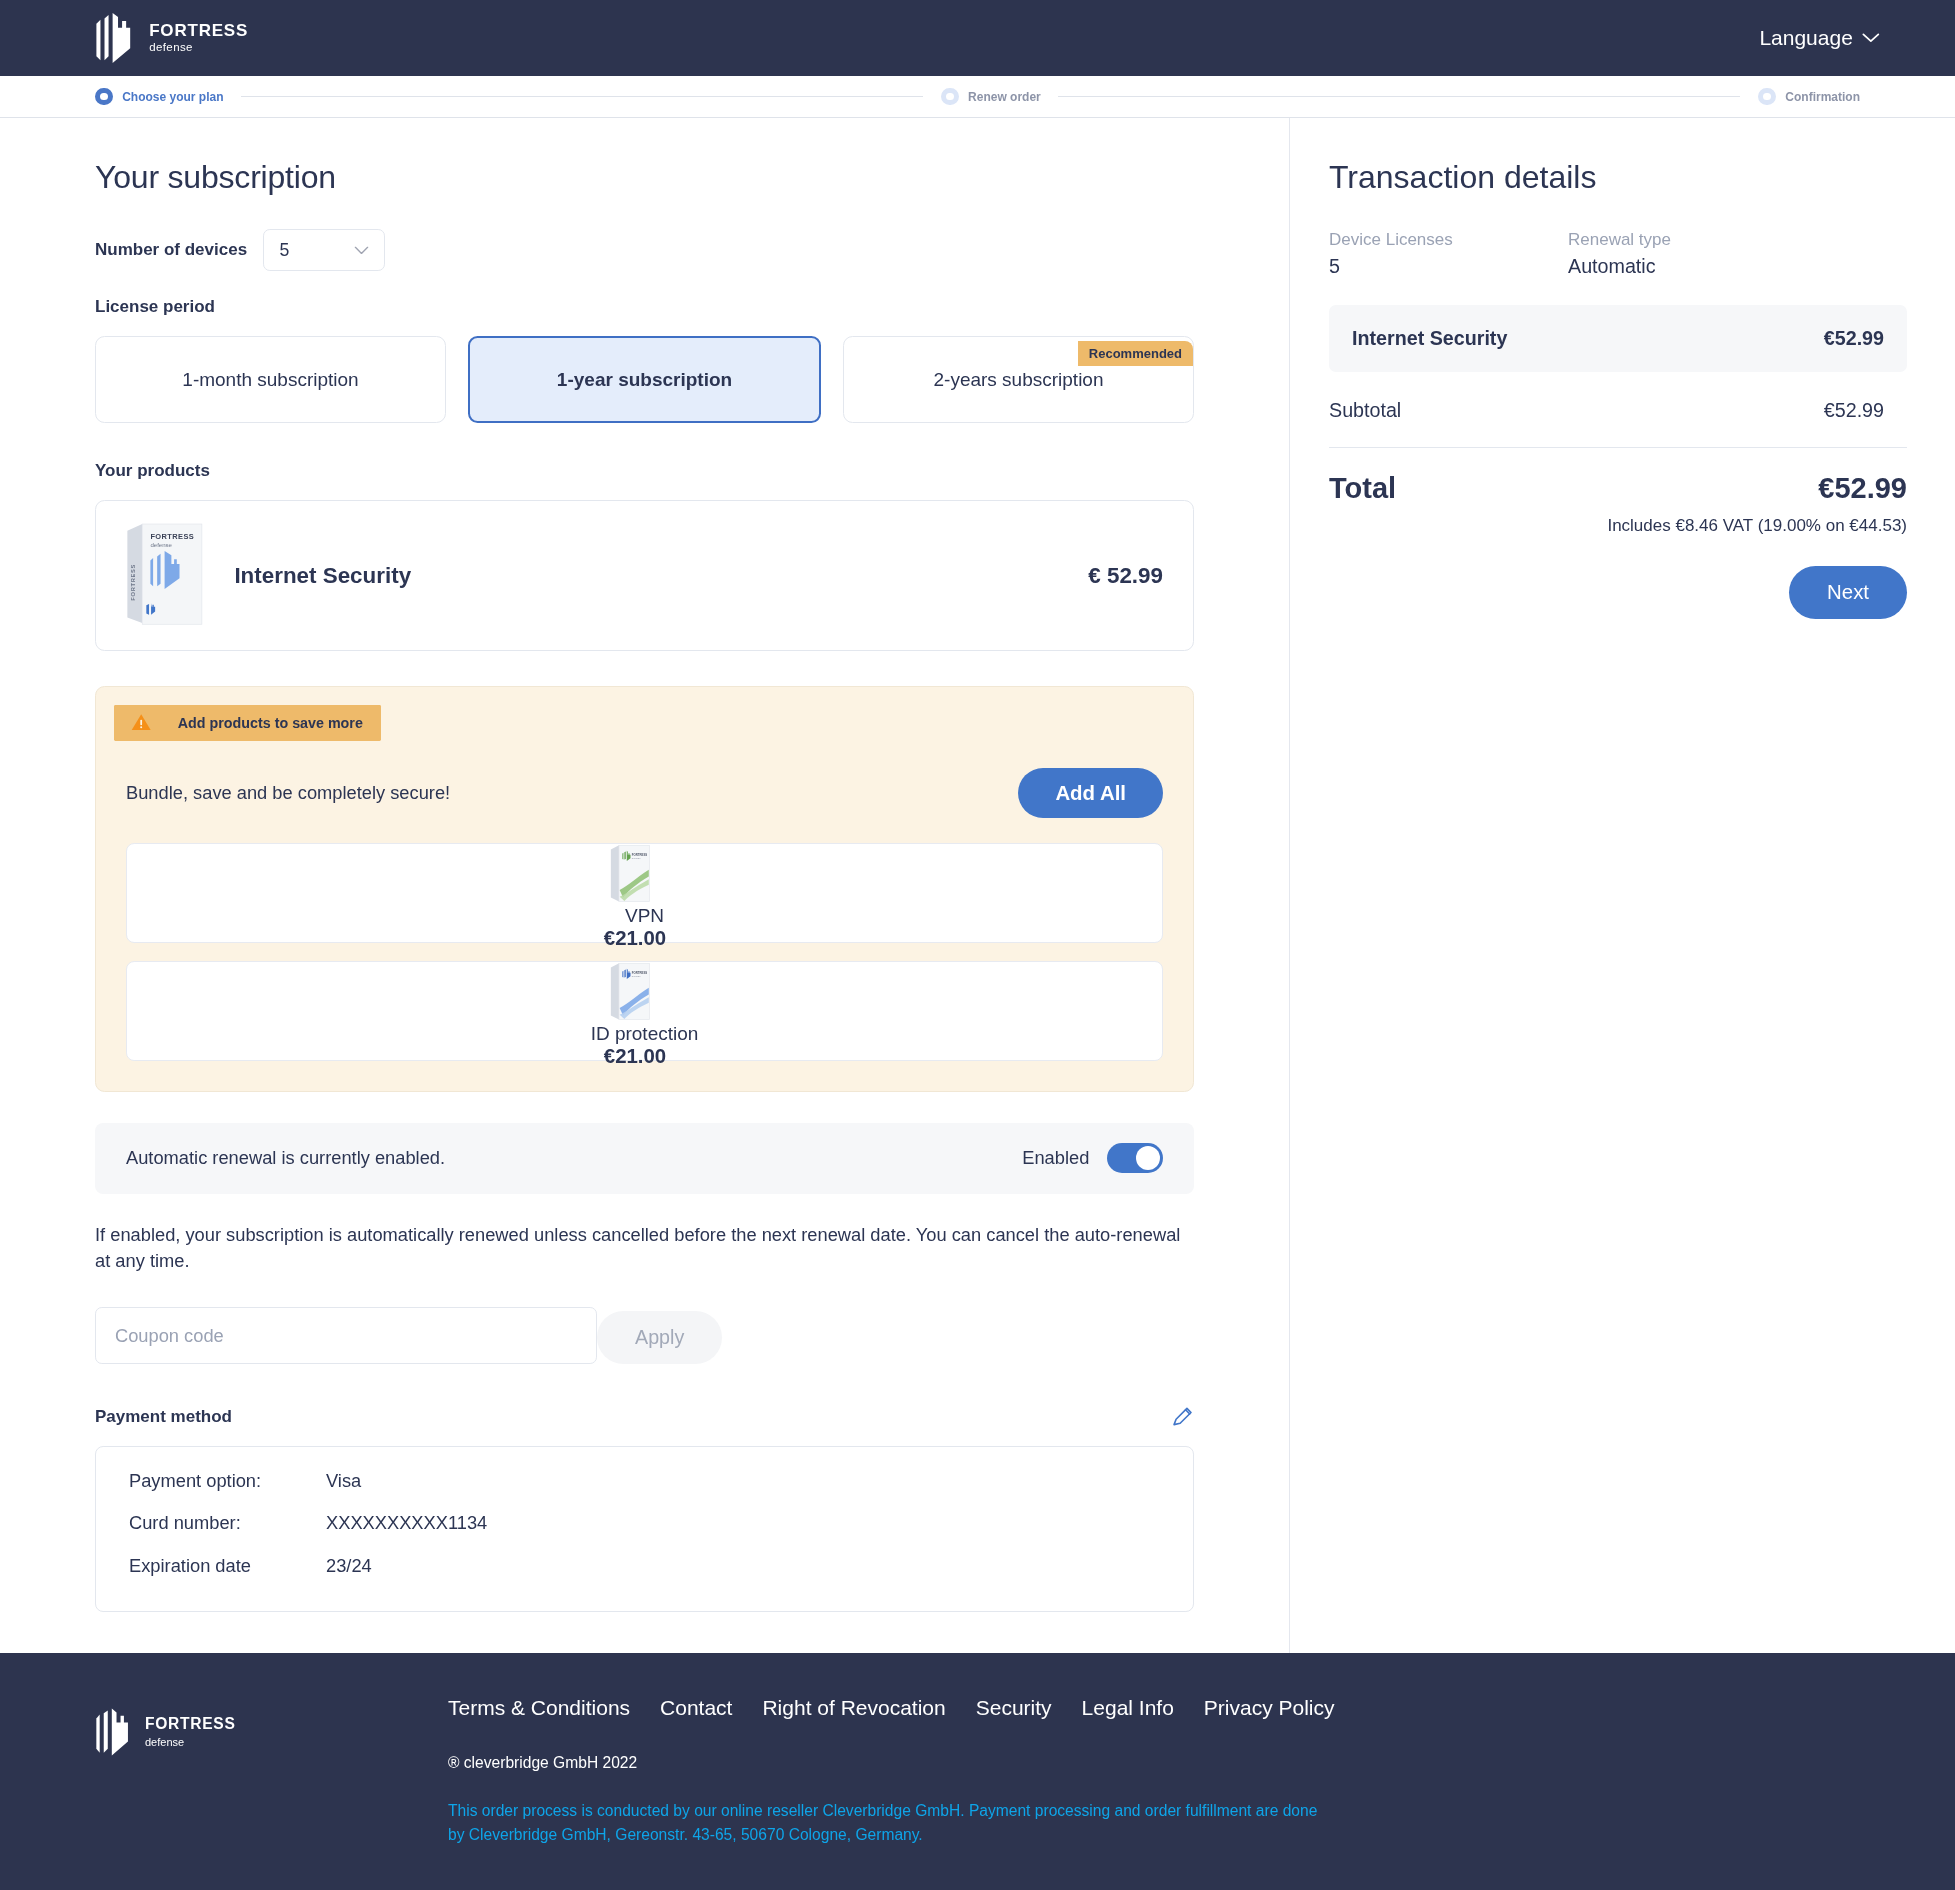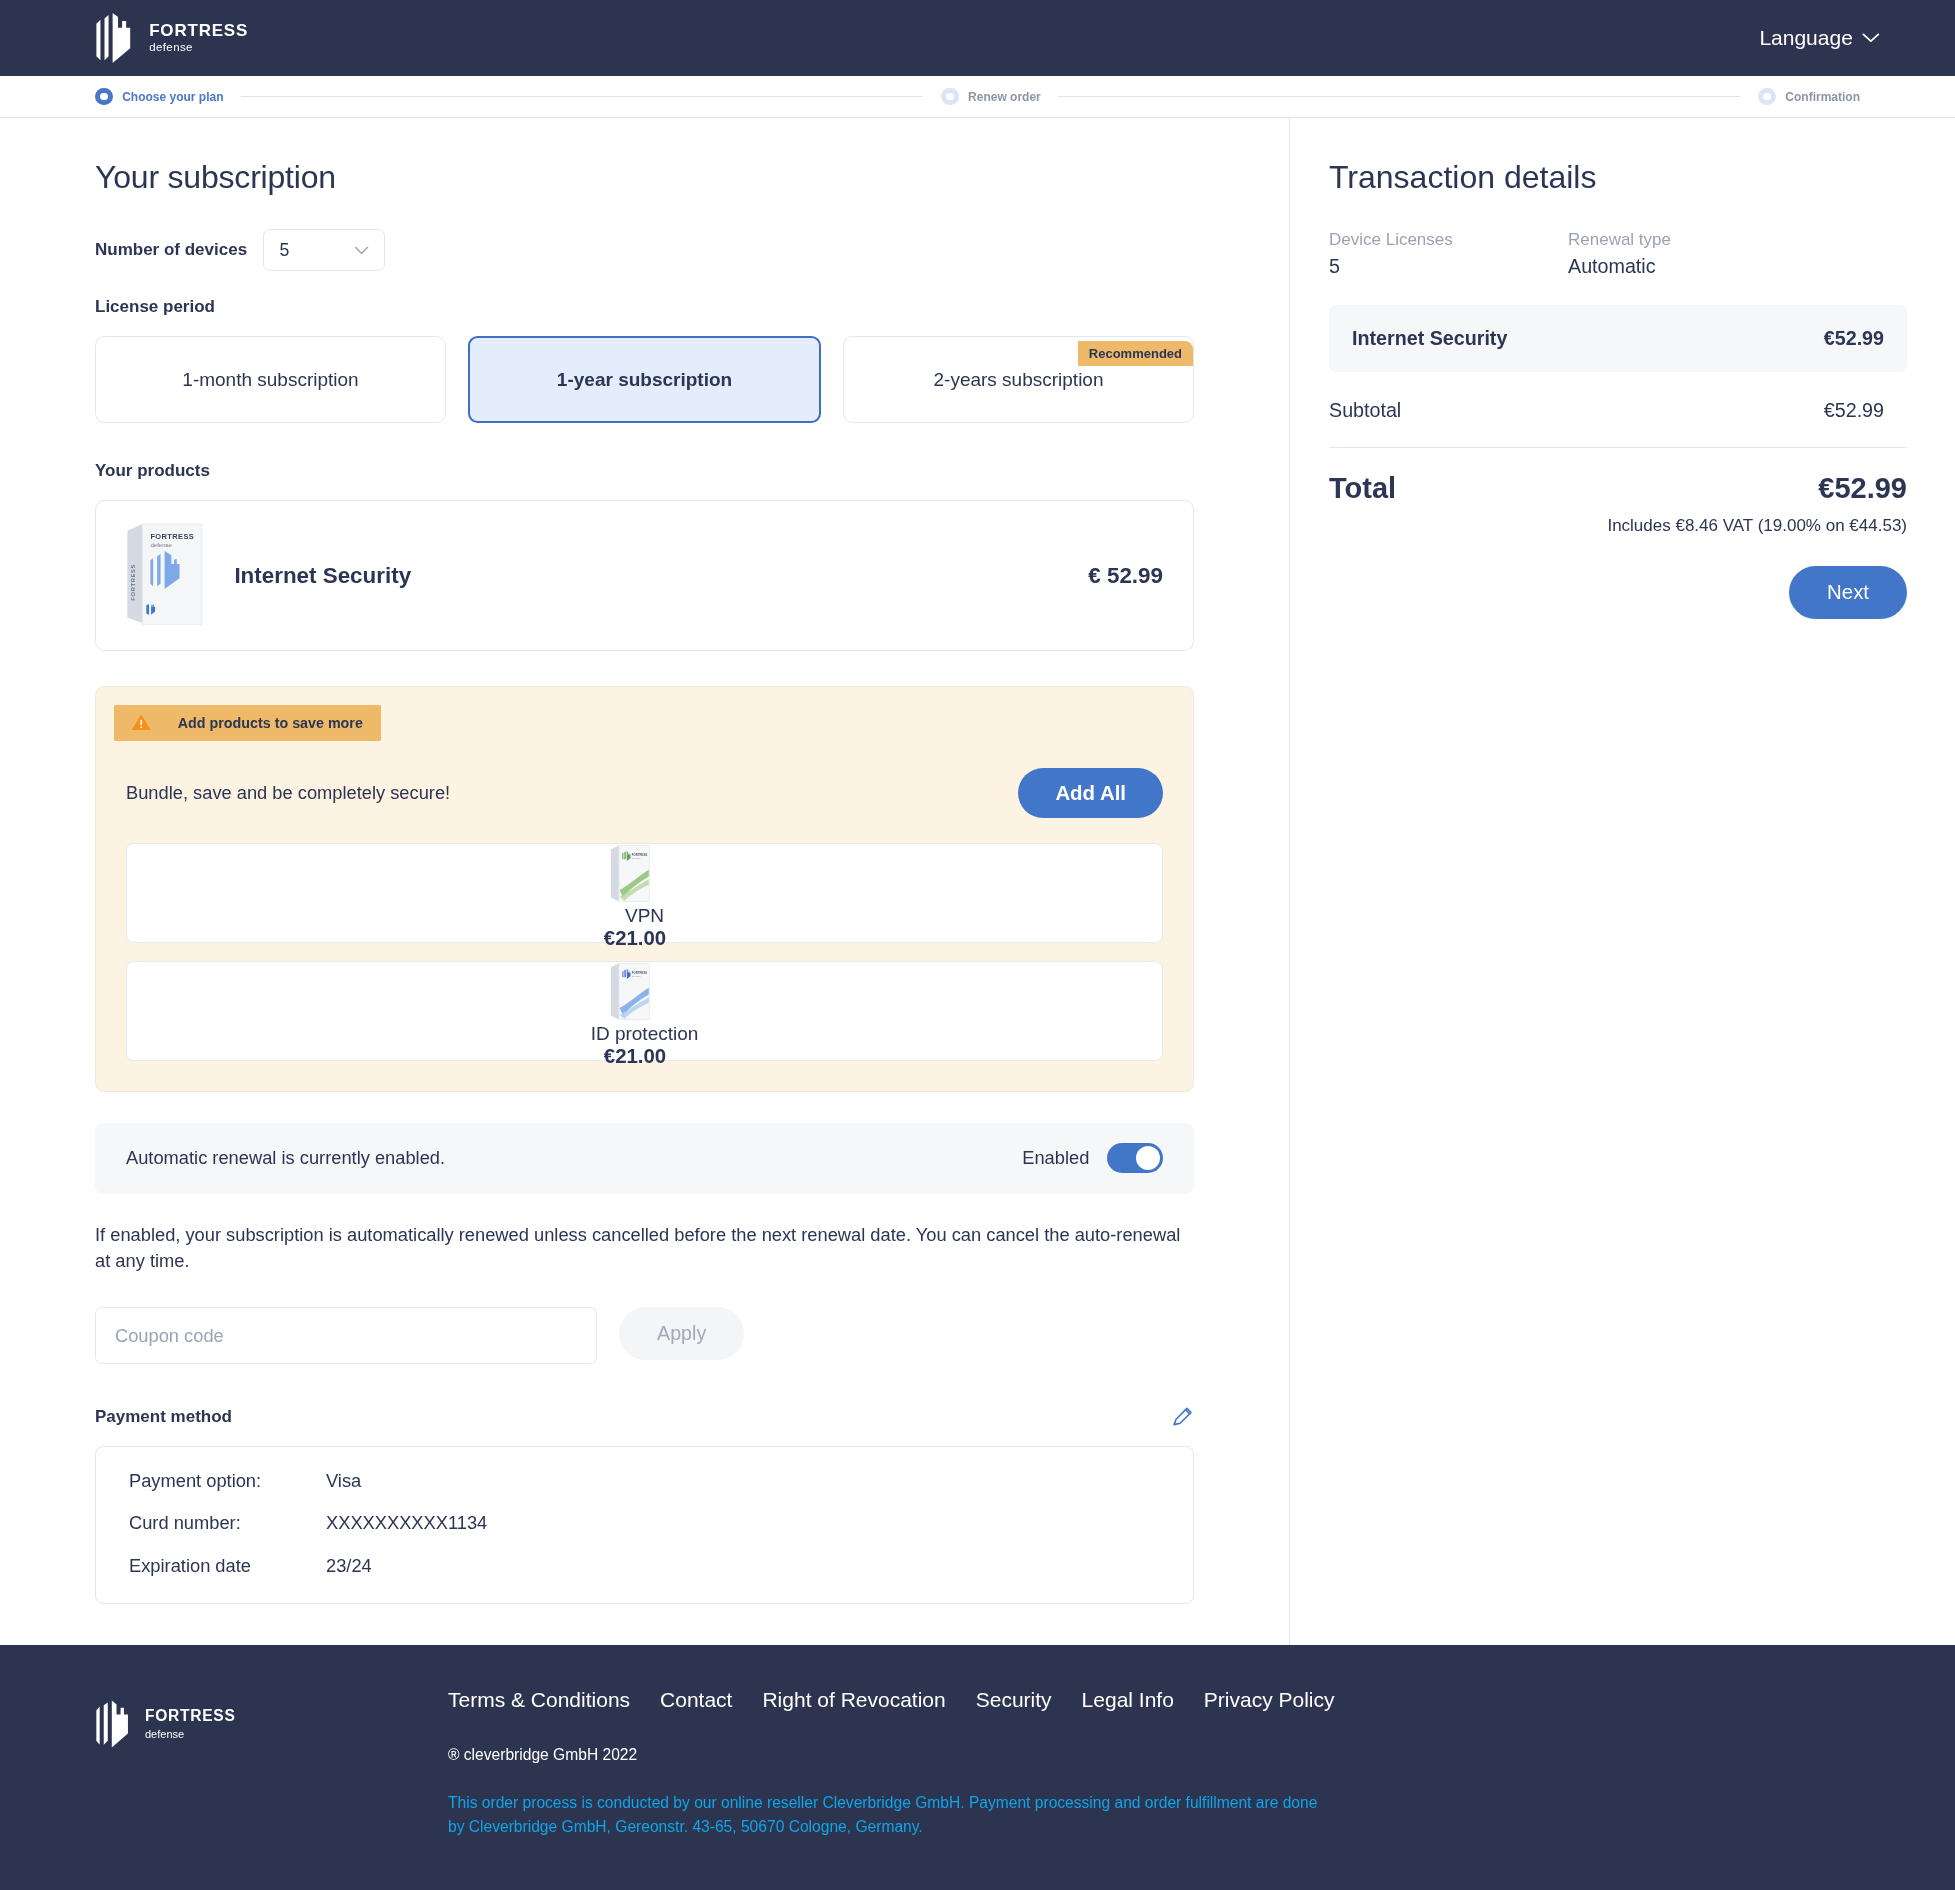--- a/index.html
+++ b/index.html
@@ -159,21 +159,21 @@
   .toggle .knob {
     position: absolute; top: 2.7px; right: 2.7px; width: 24.4px; height: 24.4px;
     border-radius: 50%; background: #fff;
   }
   .renew-note {
     font-size: 18.3px; line-height: 1.42; color: #2c3553;
     max-width: 1086px; margin-bottom: 33px;
   }
 
   
-  .coupon-row { display: flex; align-items: flex-start; gap: 22px; margin-bottom: 41px; }
+  .coupon-row { display: flex; align-items: flex-end; margin-bottom: 41px; }
   .coupon-input {
     width: 502px; height: 57px; border: 1.4px solid #e3e7ee; border-radius: 6.8px;
     padding: 0 19px; font-size: 18.3px; color: #2c3553; background: #fff;
     font-family: "Liberation Sans", sans-serif;
   }
   .coupon-input::placeholder { color: #9aa2b4; }
   .btn-apply {
     background: #f4f5f7; color: #a2a9b8; border: none; border-radius: 30px;
     font-size: 19.7px; padding: 15px 38px; cursor: pointer;
     font-family: "Liberation Sans", sans-serif;
@@ -184,21 +184,21 @@
     display: flex; align-items: center; justify-content: space-between;
     margin-bottom: 16.3px;
   }
   .pay-head .lbl { font-size: 17px; font-weight: 700; color: #2c3553; }
   .pencil-ico { width: 24.4px; height: 24.4px; display: block; cursor: pointer; }
   .pay-box {
     border: 1.4px solid #e3e7ee; border-radius: 8.1px; background: #fff;
     padding: 23px 33px 26px 33px;
   }
   .pay-row { display: flex; margin-bottom: 20.4px; font-size: 18.3px; color: #2c3553; }
-  .pay-row:last-child { margin-bottom: 0; }
+  .pay-row:last-child { margin-bottom: 8px; }
   .pay-row .k { width: 197px; }
   .pay-row .v { }
 
   
   h2.side-title {
     font-size: 32px; font-weight: 400; color: #2c3553; margin-bottom: 34px;
   }
   .meta-row { display: flex; margin-bottom: 27px; }
   .meta-col { width: 239px; }
   .meta-k { font-size: 17px; color: #9aa2b4; margin-bottom: 5.4px; }

